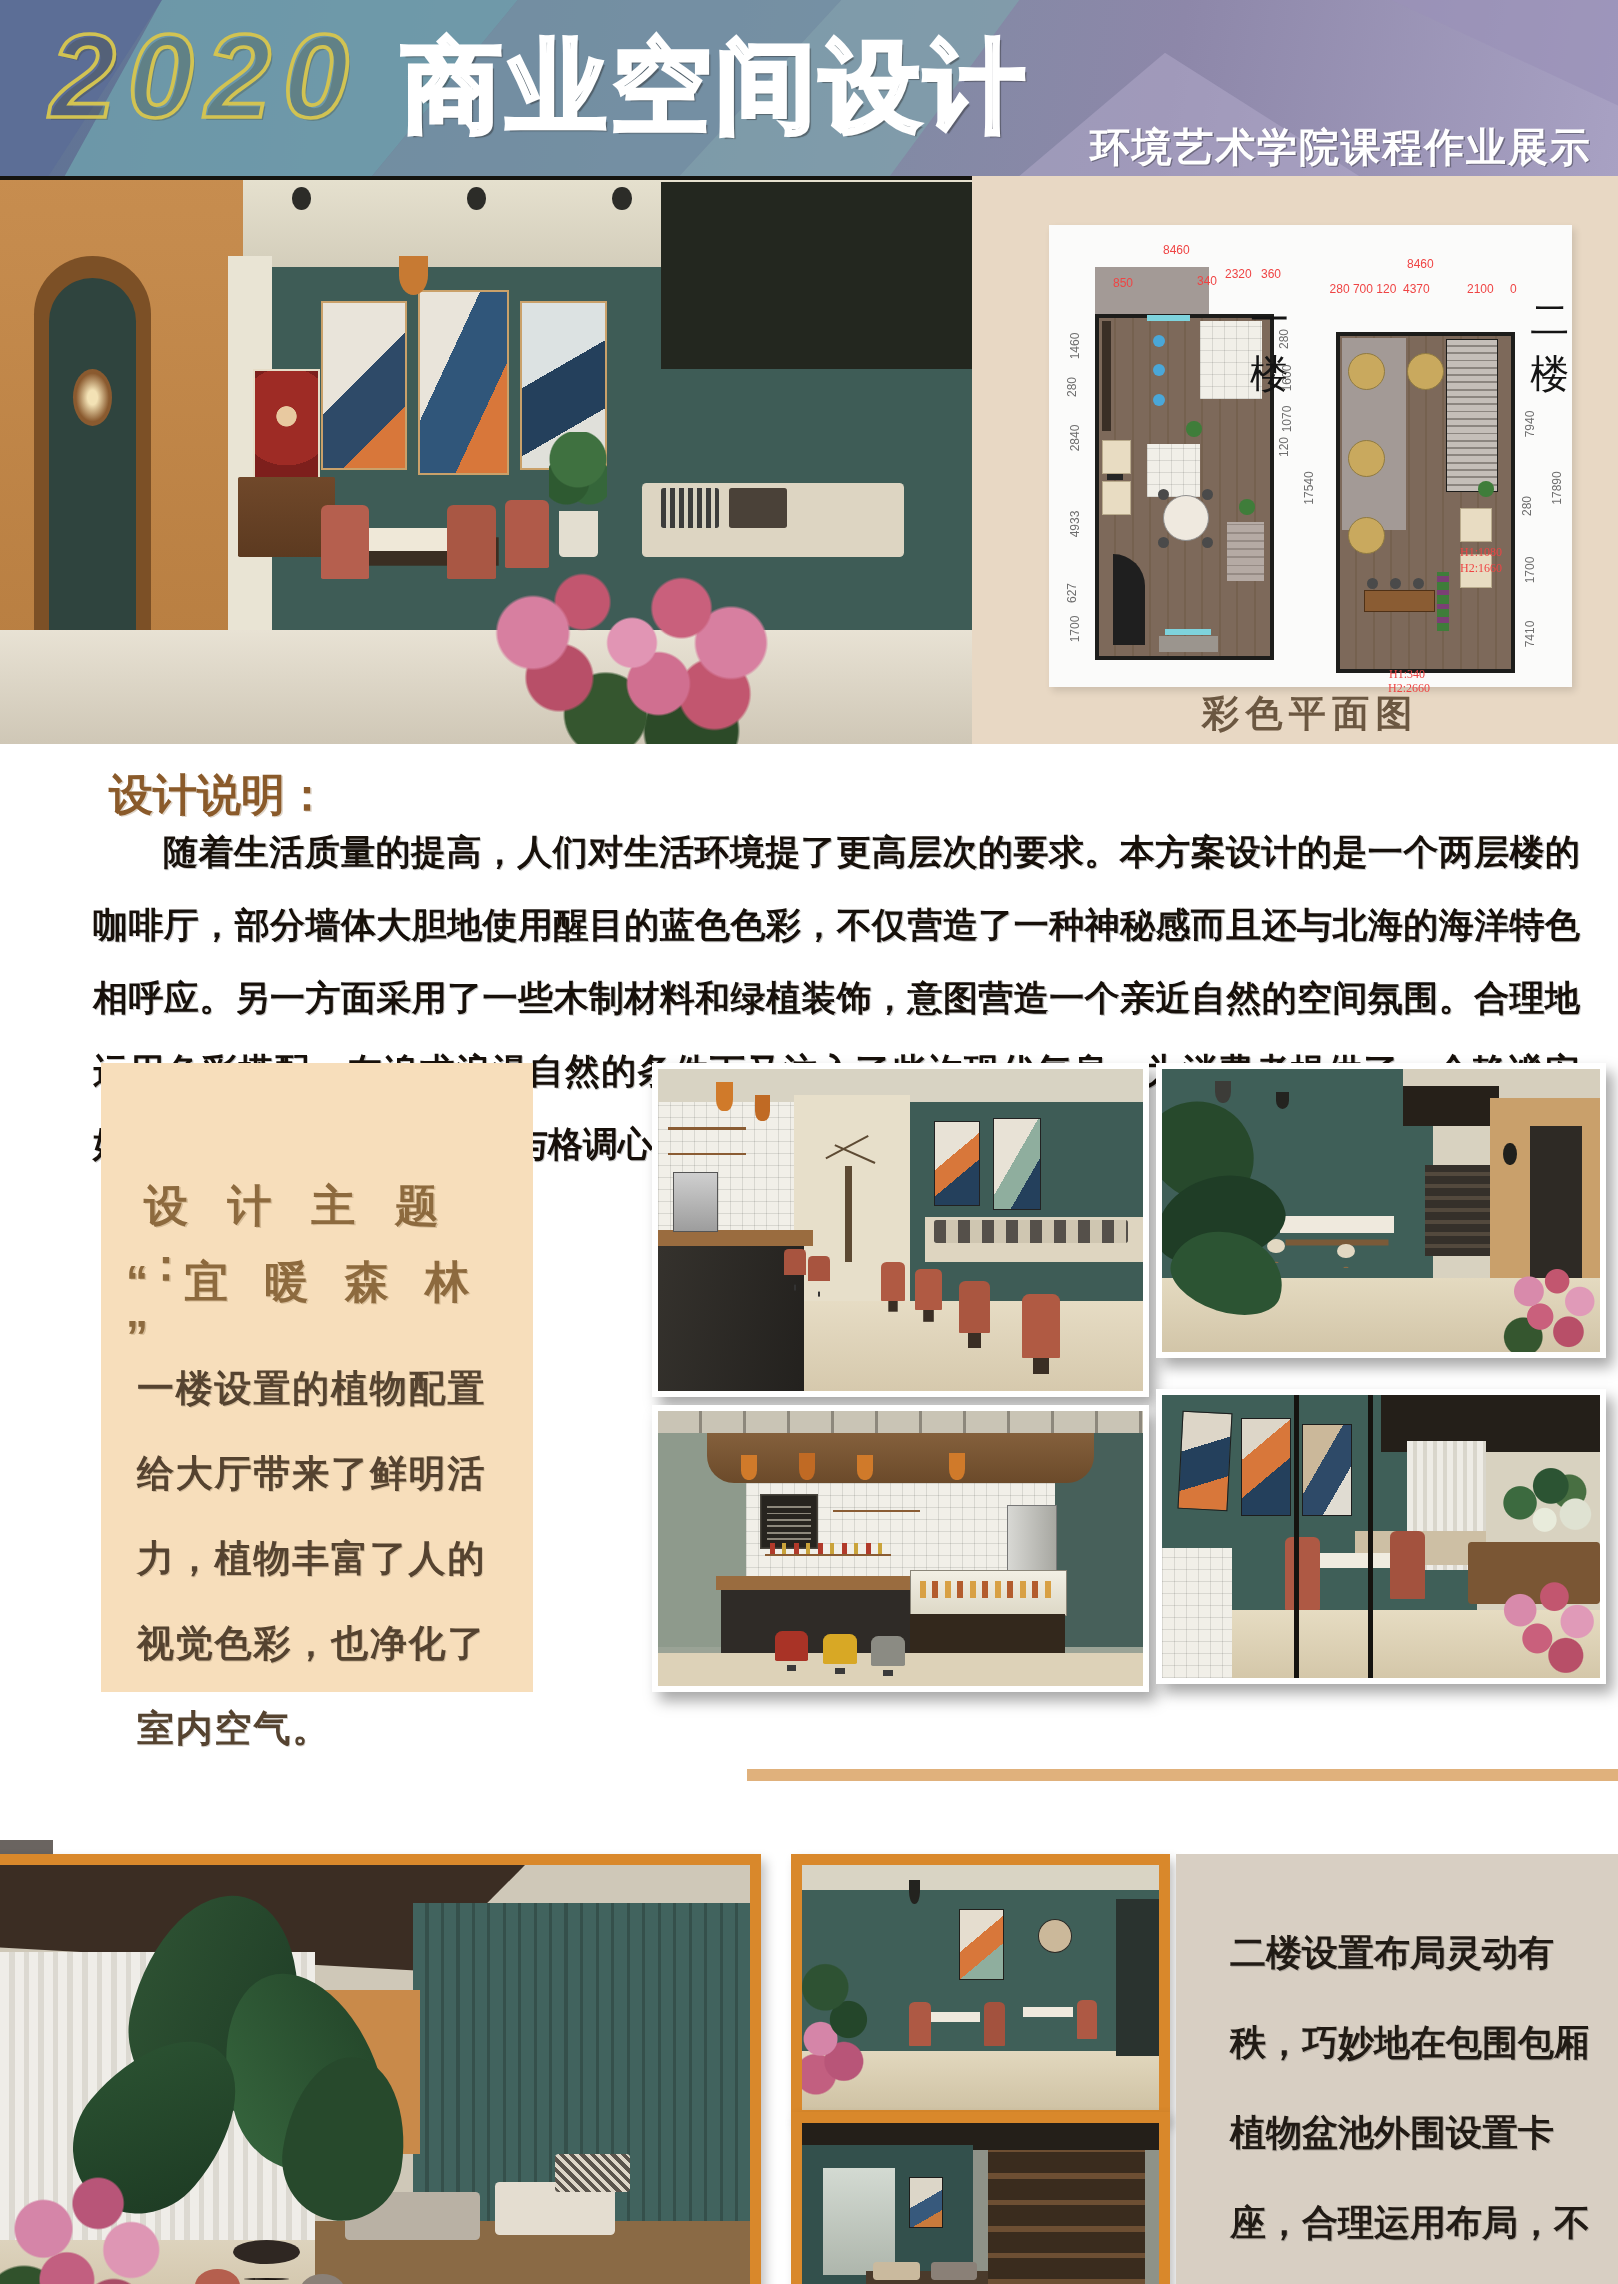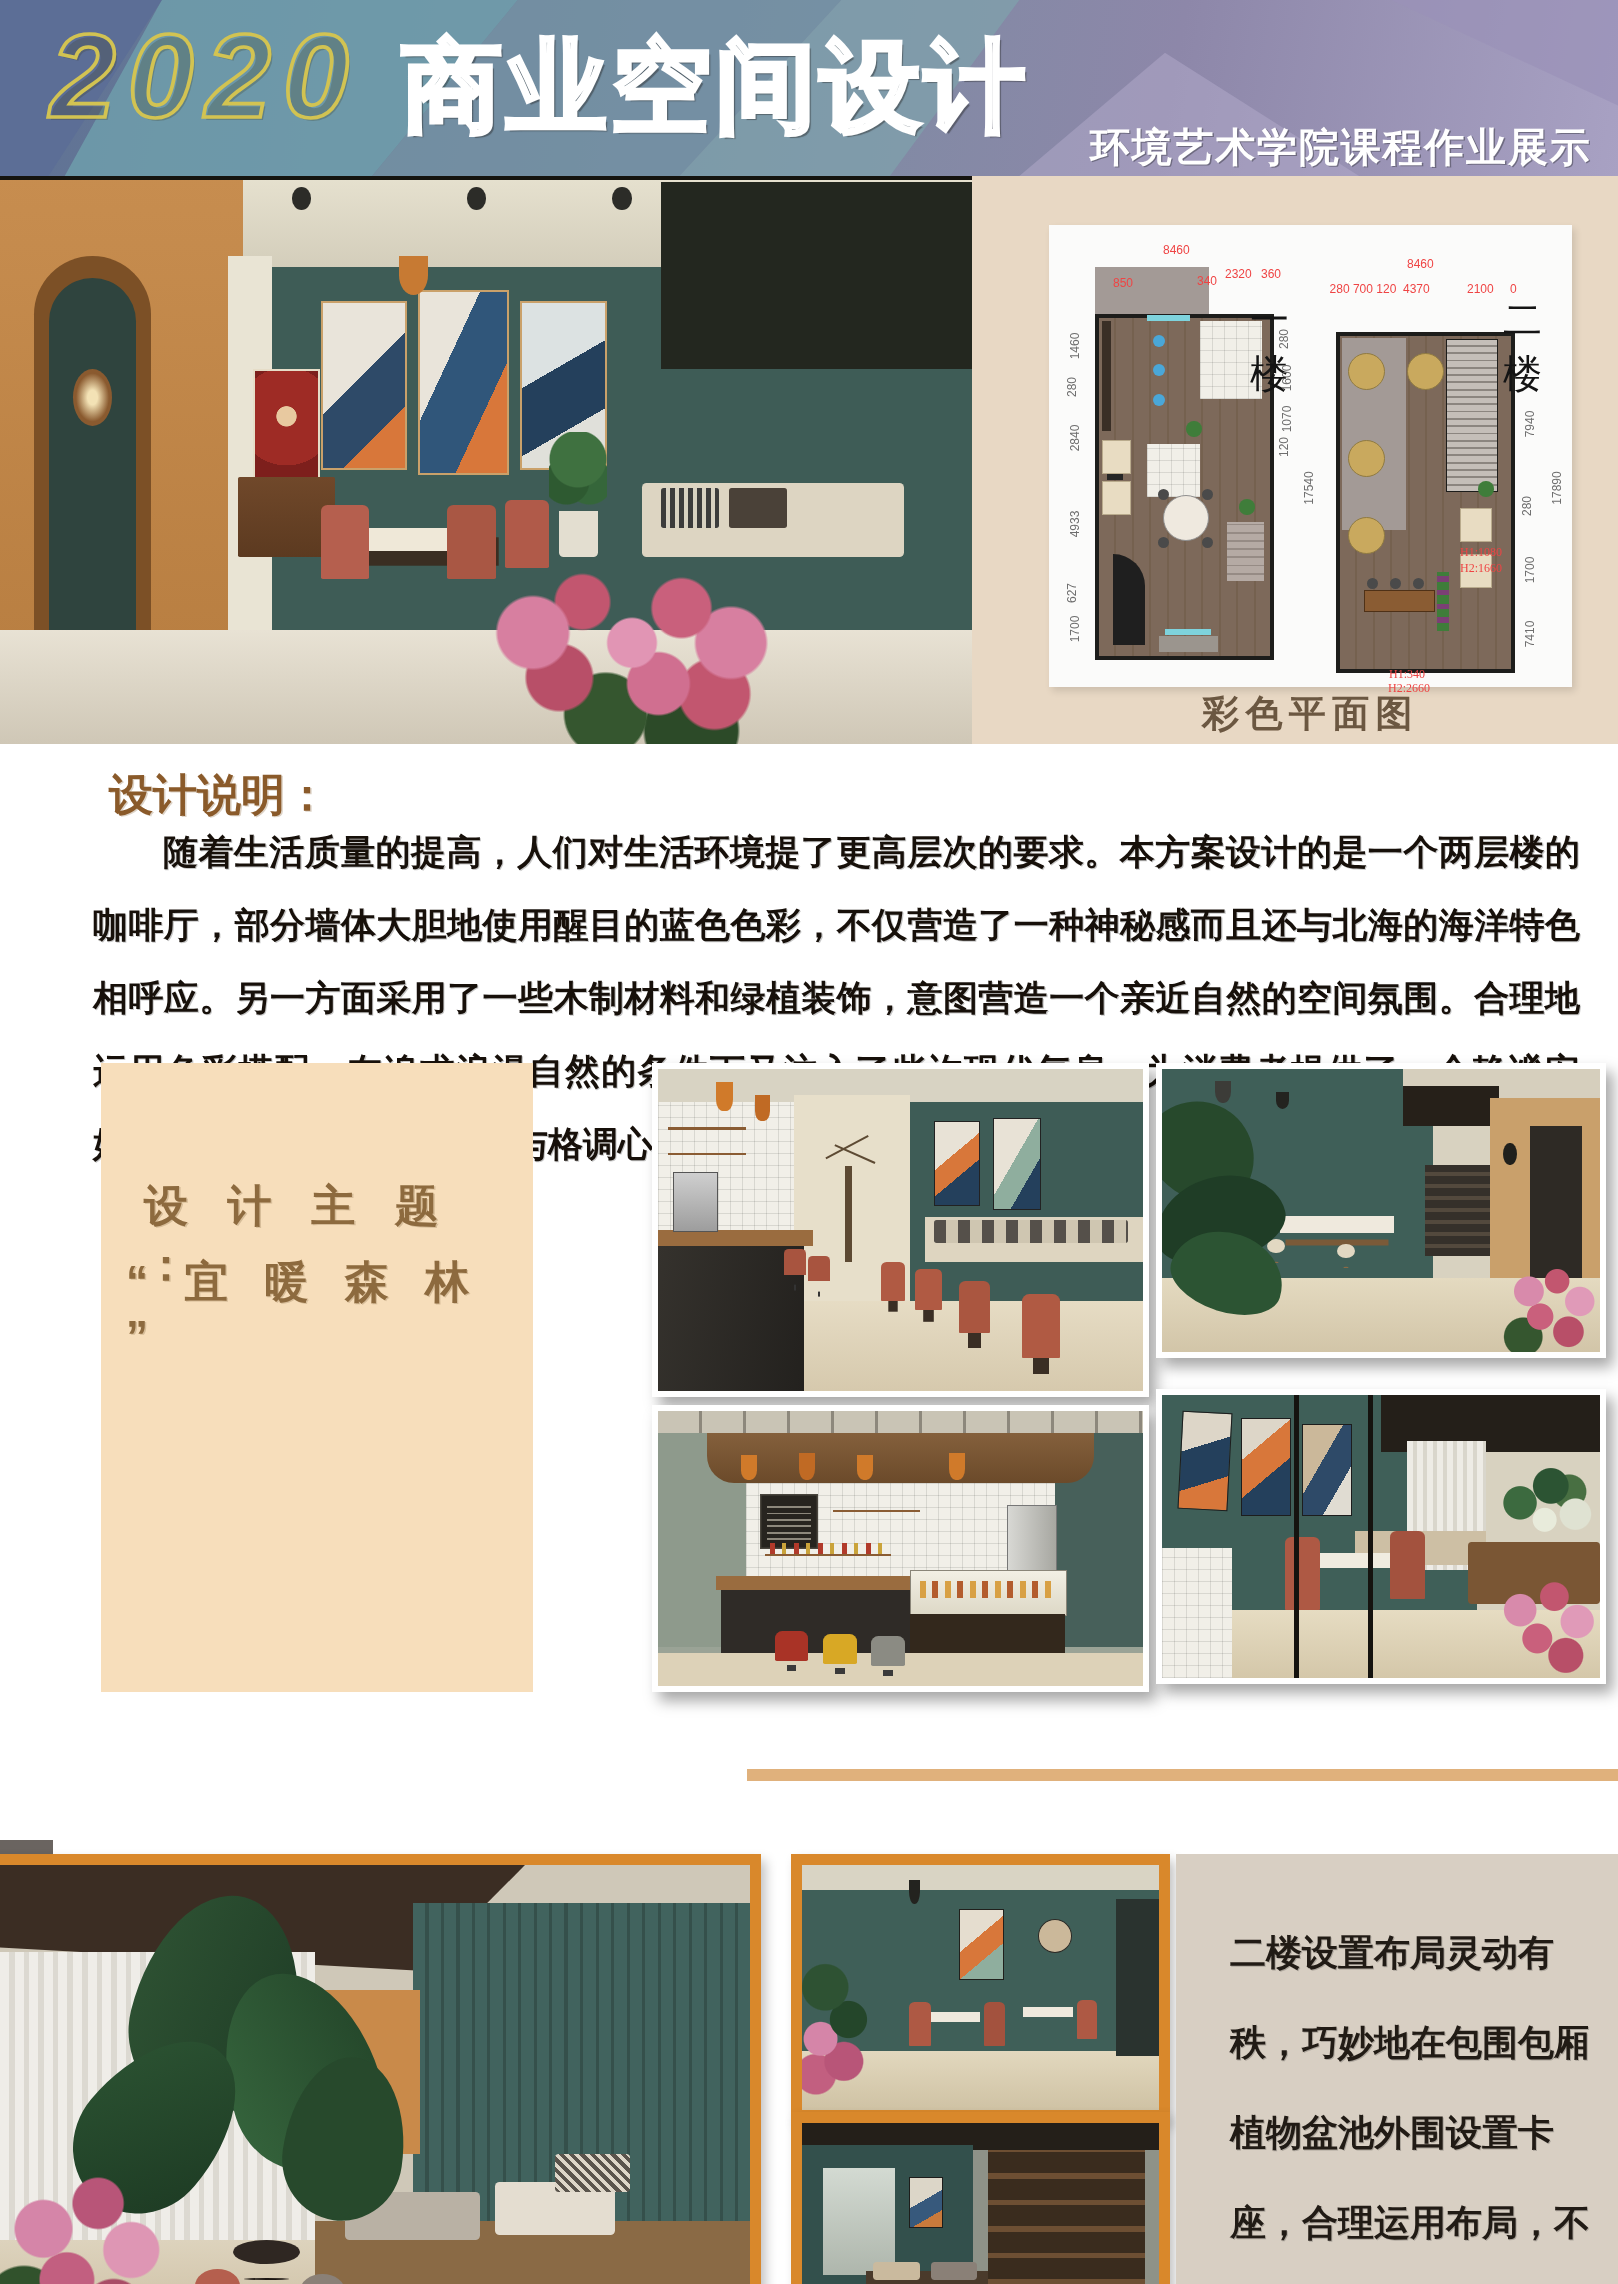--- a/index.html
+++ b/index.html
@@ -167,21 +167,21 @@
         <div class="abs" style="left:39px;top:292px;width:35px;height:35px;border-radius:50%;background:#c9a95e;border:1.4px solid #8f7a42;"></div>
         <div class="abs" style="left:137px;top:114px;width:50px;height:151px;background:repeating-linear-gradient(0deg,#c4beb8 0 5.5px,#8b857f 5.5px 7.3px);border:1.8px solid #1d1d1b;"></div>
         <div class="abs" style="left:151px;top:283px;width:30px;height:32px;background:#e8dcc2;border:0.9px solid #b9ab8d;"></div>
         <div class="abs" style="left:151px;top:329px;width:30px;height:32px;background:#e8dcc2;border:0.9px solid #b9ab8d;"></div>
         <div class="abs" style="left:55px;top:365px;width:69px;height:20px;background:#8a5c33;border:0.9px solid #4f3117;"></div>
         <div class="abs" style="left:58px;top:353px;width:11px;height:11px;border-radius:50%;background:#4a4a4a;"></div>
         <div class="abs" style="left:81px;top:353px;width:11px;height:11px;border-radius:50%;background:#4a4a4a;"></div>
         <div class="abs" style="left:104px;top:353px;width:11px;height:11px;border-radius:50%;background:#4a4a4a;"></div>
         <div class="abs" style="left:128px;top:347px;width:12px;height:59px;background:repeating-linear-gradient(0deg,#3f7d3a 0 8.2px,#7b3f75 8.2px 13.7px);"></div>
         <div class="abs" style="left:169px;top:256px;width:15.5px;height:15.5px;border-radius:50%;background:#3f7d3a;"></div>
-        <div class="floorlabel" style="left:194px;top:68px;">二楼</div>
+        <div class="floorlabel" style="left:194px;top:68px;text-align:right;">二楼</div>
         <span class="dim" style="left:98px;top:32px;">8460</span>
         <span class="dim" style="left:20.6px;top:57px;">280 700 120</span>
         <span class="dim" style="left:94px;top:57px;">4370</span>
         <span class="dim" style="left:158px;top:57px;">2100</span>
         <span class="dim" style="left:201px;top:57px;">0</span>
         <span class="vdim" style="left:208px;top:192px;">7940</span>
         <span class="vdim" style="left:208px;top:274px;">280</span>
         <span class="vdim" style="left:208px;top:402px;">7410</span>
         <span class="vdim" style="left:208px;top:338px;">1700</span>
         <span class="vdim" style="left:231px;top:256px;">17890</span>
@@ -195,20 +195,21 @@
   <div id="plancap" class="abs">彩色平面图</div>
 
   <section>
     <h2 id="descHead" class="abs" style="margin:0;">设计说明：</h2>
     <p id="descPara" class="abs" style="margin:0;">随着生活质量的提高，人们对生活环境提了更高层次的要求。本方案设计的是一个两层楼的咖啡厅，部分墙体大胆地使用醒目的蓝色色彩，不仅营造了一种神秘感而且还与北海的海洋特色相呼应。另一方面采用了一些木制材料和绿植装饰，意图营造一个亲近自然的空间氛围。合理地运用色彩搭配，在追求浪漫自然的条件下又注入了些许现代气息。为消费者提供了一个静谧安好，宜人温馨充满神秘色彩与格调心灵的港湾。</p>
   </section>
 
   <section id="themebox" class="abs">
     <div id="themeT1">设 计 主 题 ：</div>
     <div id="themeT2">“ 宜 暖 森 林 ”</div>
+    <div id="themeBody">一楼设置的植物配置给大厅带来了鲜明活力，植物丰富了人的视觉色彩，也净化了室内空气。</div>
   </section>
 
   <figure class="photo" style="left:652px;top:1063px;width:497px;height:334px;margin:0;">
     <div class="scene">
       <div class="abs" style="left:0;top:0;width:100%;height:16%;background:#d8d3c3;box-shadow:inset 0 -2.7px 0 #a59d8b;"></div>
       <div class="abs tile" style="left:0;top:10%;width:28%;height:50%;"></div>
       <div class="abs" style="left:28%;top:8%;width:24%;height:72%;background:#e7dfca;"></div>
       <div class="abs" style="left:38.5%;top:30%;width:1.4%;height:30%;background:#5d4a33;"></div>
       <div class="abs" style="left:34%;top:24%;width:10%;height:1.8px;background:#5d4a33;transform:rotate(-28deg);"></div>
       <div class="abs" style="left:36%;top:26%;width:9%;height:1.8px;background:#5d4a33;transform:rotate(24deg);"></div>

